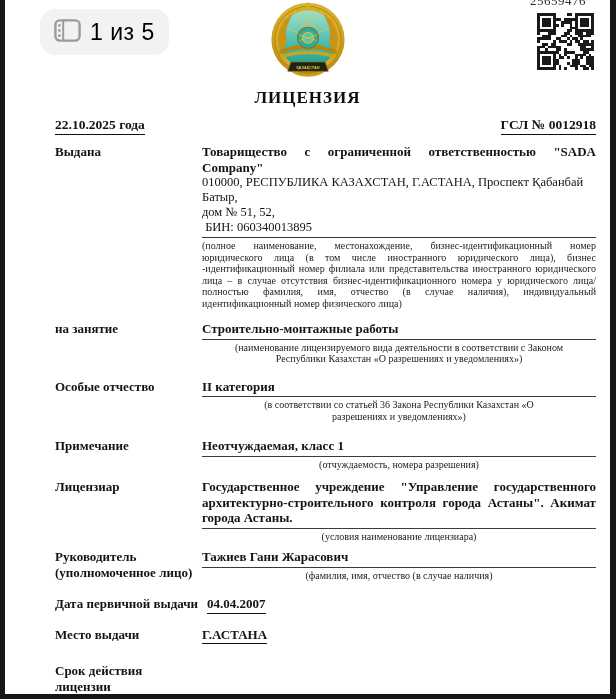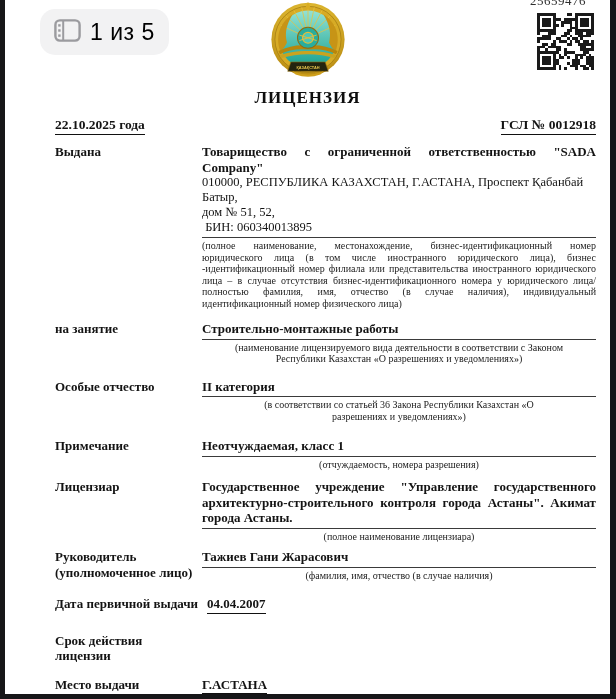--- a/index.html
+++ b/index.html
@@ -606,21 +606,21 @@
         <div class="val">
           <div class="ruled vbold">Неотчуждаемая, класс 1</div>
           <div class="note cent">(отчуждаемость, номера разрешения)</div>
         </div>
       </div>
 
       <div class="row r-licensor">
         <div class="lbl">Лицензиар</div>
         <div class="val">
           <div class="ruled vbold just">Государственное учреждение "Управление государственного архитектурно-строительного контроля города Астаны". Акимат города Астаны.</div>
-          <div class="note cent">(полное наименование лицензиара)</div>
+          <div class="note cent">(условия наименование лицензиара)</div>
         </div>
       </div>
 
       <div class="row r-head">
         <div class="lbl nowrap">
           <span>Руководитель</span><br>
           <span>(уполномоченное лицо)</span>
         </div>
         <div class="val">
           <div class="ruled vbold">Тажиев Гани Жарасович</div>
@@ -628,30 +628,30 @@
         </div>
       </div>
 
       <div class="row r-firstdate">
         <div class="lbl nowrap" style="width:147px;">Дата первичной выдачи</div>
         <div class="val">
           <span class="uval">04.04.2007</span>
         </div>
       </div>
 
+      <div class="row r-place">
+        <div class="lbl">Место выдачи</div>
+        <div class="val">
+          <span class="uval">Г.АСТАНА</span>
+        </div>
+      </div>
+
       <div class="row r-validity">
         <div class="lbl">
           <span>Срок действия</span><br>
           <span>лицензии</span>
         </div>
         <div class="val"></div>
       </div>
 
-      <div class="row r-place">
-        <div class="lbl">Место выдачи</div>
-        <div class="val">
-          <span class="uval">Г.АСТАНА</span>
-        </div>
-      </div>
-
     </div>
   </div>
 </div>
 
 </body></html>

